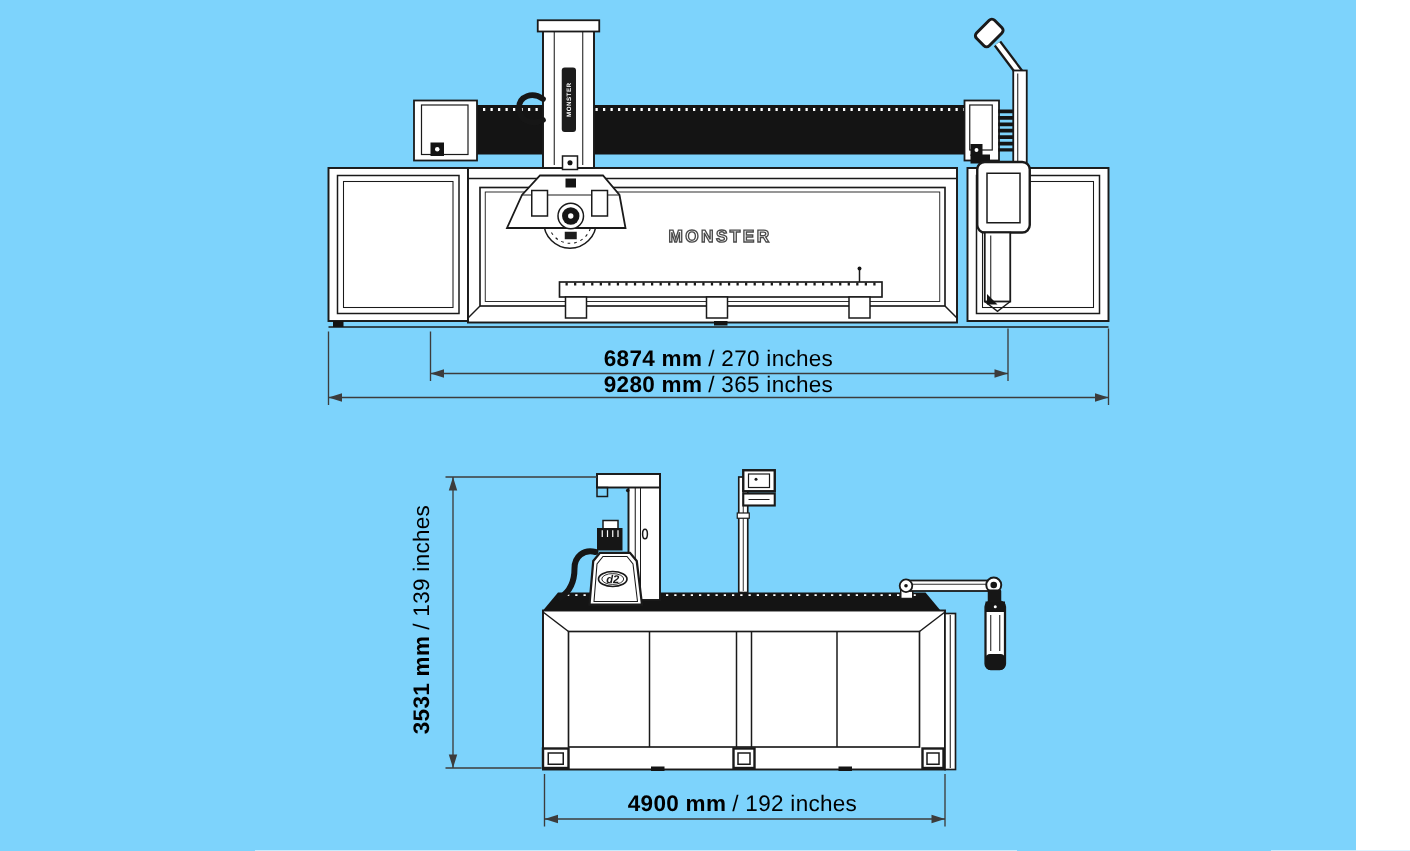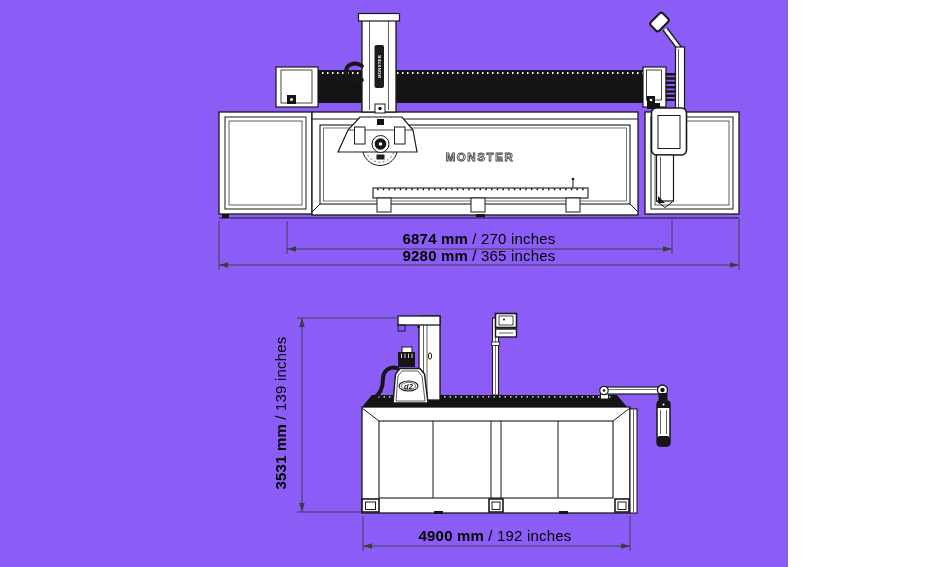--- a/index.html
+++ b/index.html
@@ -1,17 +1,17 @@
 <!DOCTYPE html>
 <html><head>
 <meta charset="utf-8">
 <style>
   html,body{margin:0;padding:0;background:#fff;}
   .canvas{
-    position:relative;width:788px;height:567px;background:#8b5cf6;
+    position:relative;width:904px;height:567px;background:#7dd3fc;
     font-family:"Liberation Sans",sans-serif;overflow:hidden;
   }
   svg{display:block;}
   svg text{font-family:"Liberation Sans",sans-serif;stroke:none;}
   .dim-text{font-size:15px;fill:#000;letter-spacing:.2px;}
   .dim-bold{font-weight:bold;}
   .dim-reg{font-weight:normal;}
   .logo-text{font-size:11.5px;font-weight:bold;letter-spacing:1.6px;
              fill:#ffffff;stroke:#4a4a4a;stroke-width:.9;}
   .mini-label{font-size:4.2px;font-weight:bold;letter-spacing:.3px;fill:#ffffff;}

